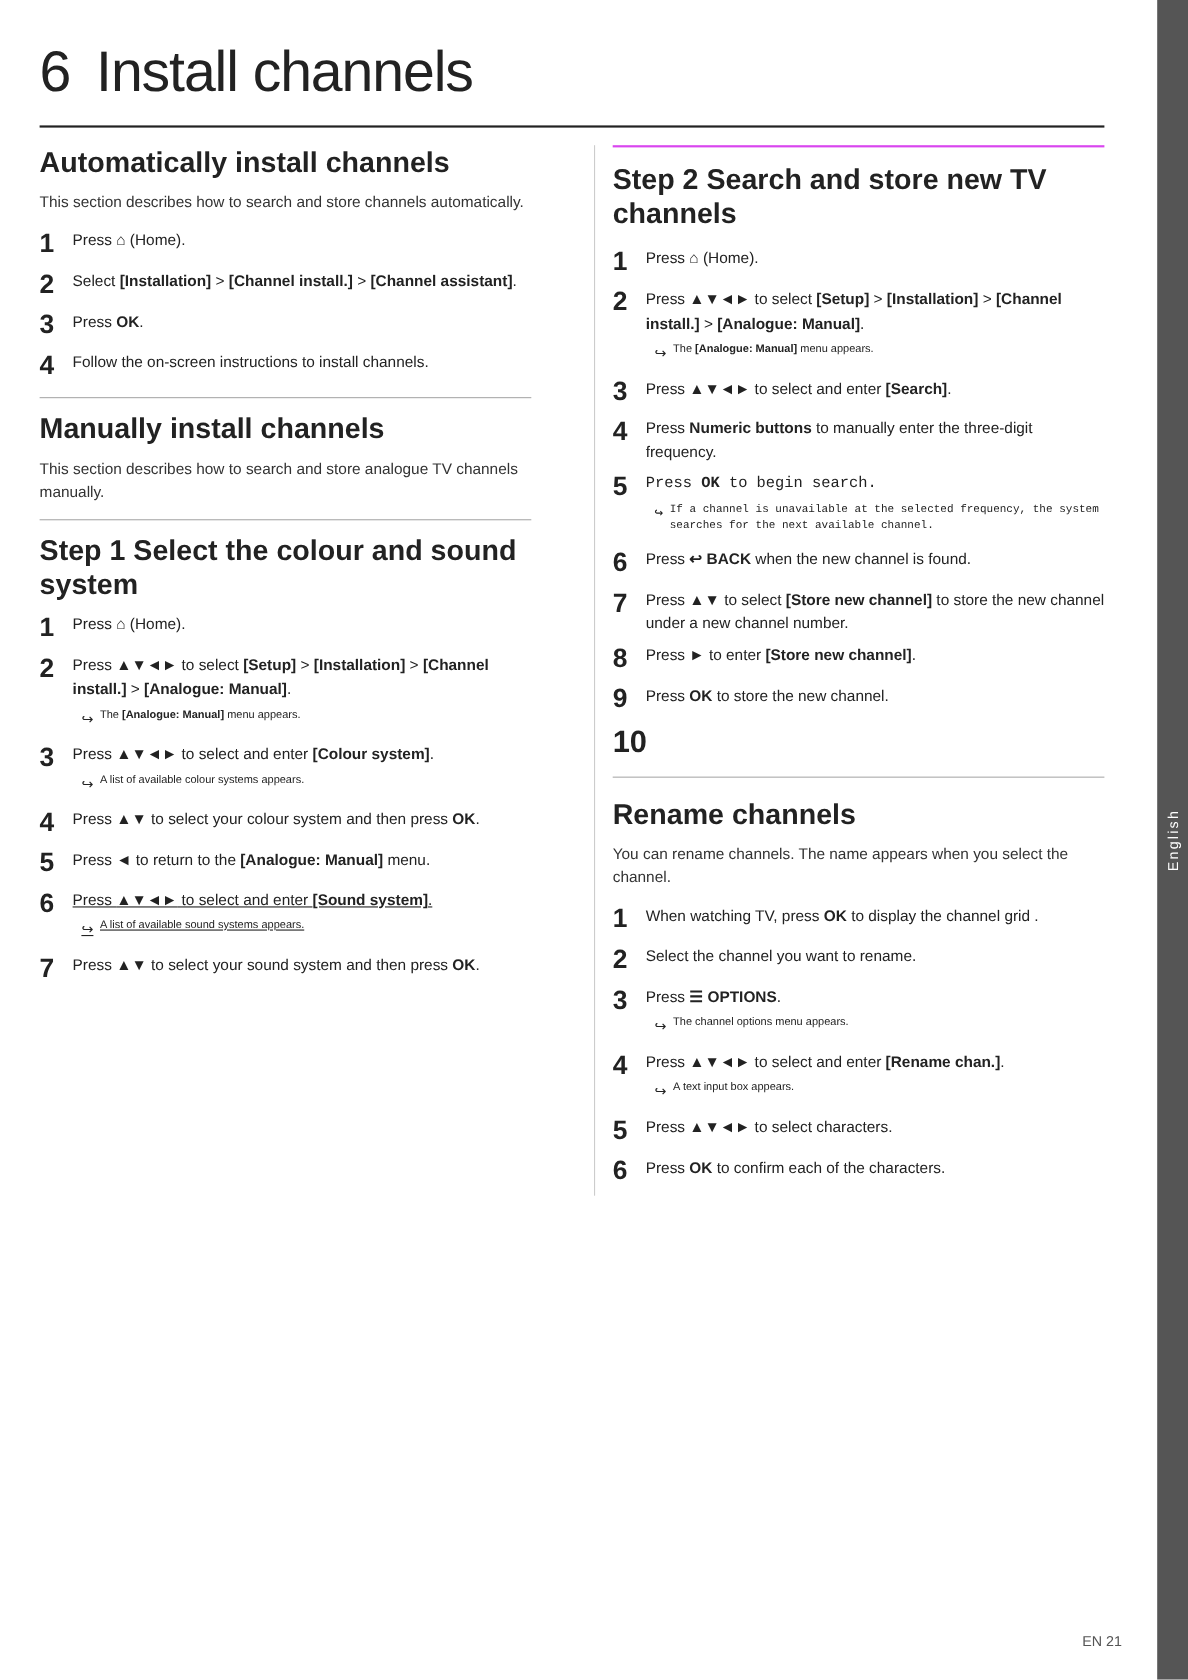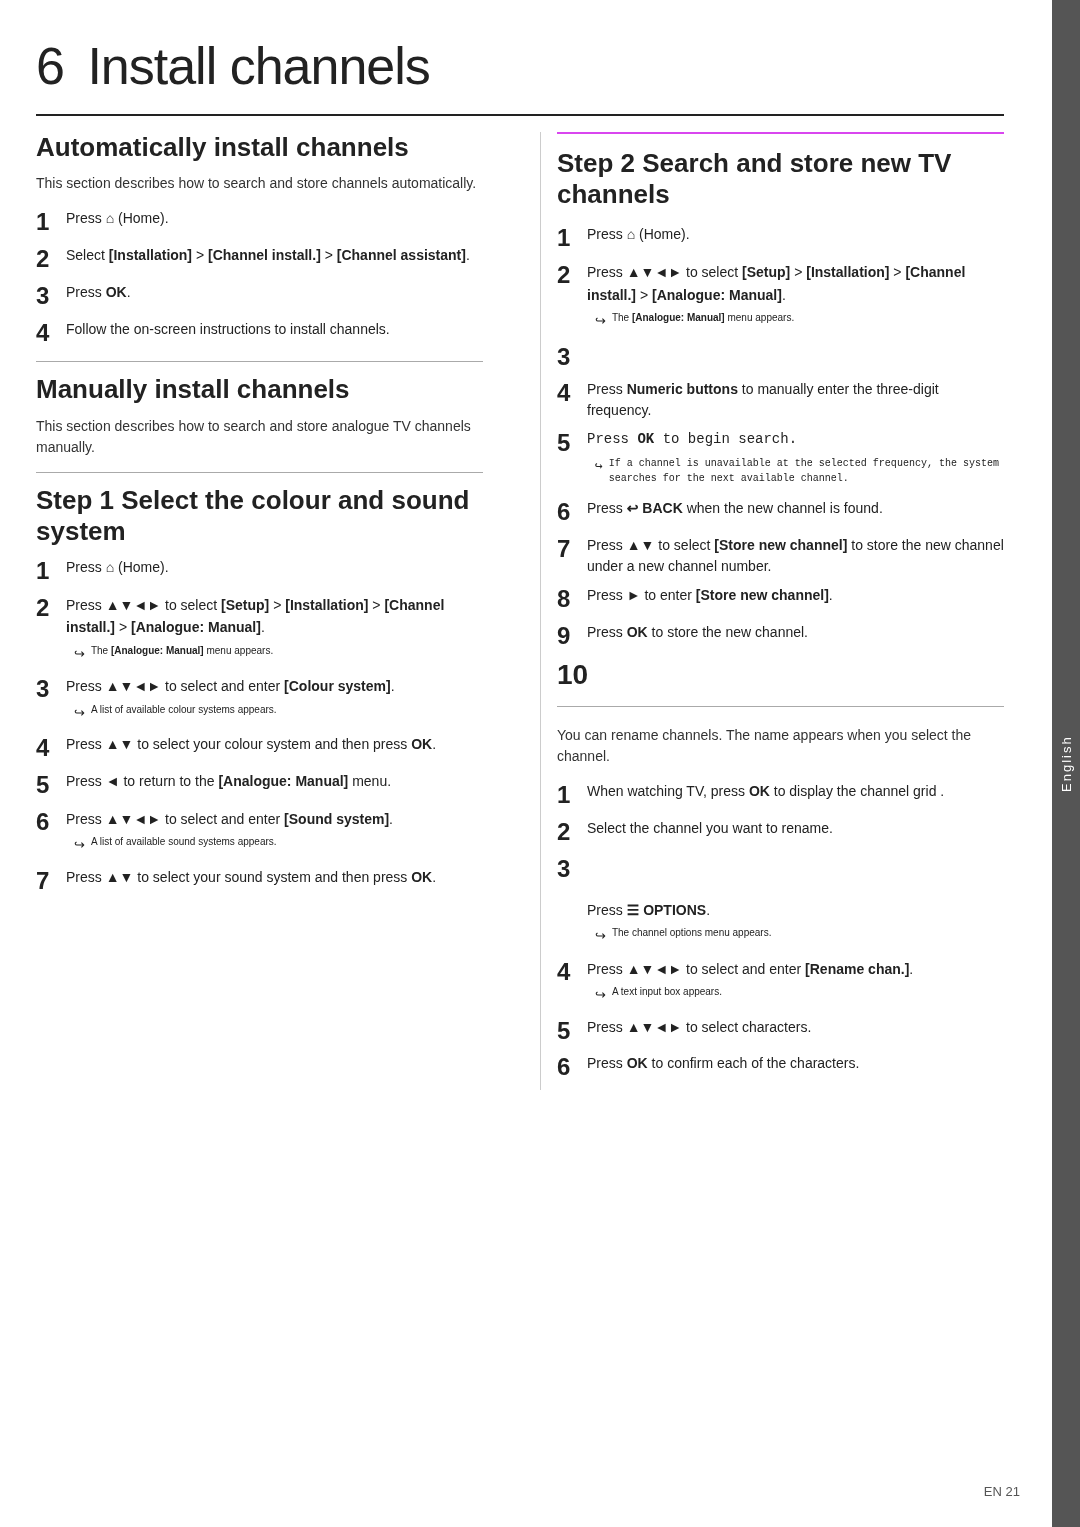--- a/index.html
+++ b/index.html
@@ -269,21 +269,21 @@
           <li class="step-item">
             <span class="step-num large">4</span>
             <span class="step-text">Press <b>▲▼</b> to select your colour system and then press <b>OK</b>.</span>
           </li>
           <li class="step-item">
             <span class="step-num large">5</span>
             <span class="step-text">Press <b>◄</b> to return to the <b>[Analogue: Manual]</b> menu.</span>
           </li>
           <li class="step-item">
             <span class="step-num large">6</span>
-            <div style="flex:1;">
+            <div style="flex:1;text-decoration:underline;">
               <span class="step-text">Press <b>▲▼◄►</b> to select and enter <b>[Sound system]</b>.</span>
               <div class="arrow-note">
                 <span class="arrow-sym">↪</span>
                 <span class="arrow-text">A list of available sound systems appears.</span>
               </div>
             </div>
           </li>
           <li class="step-item">
             <span class="step-num large">7</span>
             <span class="step-text">Press <b>▲▼</b> to select your sound system and then press <b>OK</b>.</span>
@@ -308,20 +308,21 @@
             <div style="flex:1;">
               <span class="step-text">Press <b>▲▼◄►</b> to select <b>[Setup]</b> &gt; <b>[Installation]</b> &gt; <b>[Channel install.]</b> &gt; <b>[Analogue: Manual]</b>.</span>
               <div class="arrow-note">
                 <span class="arrow-sym">↪</span>
                 <span class="arrow-text">The <b>[Analogue: Manual]</b> menu appears.</span>
               </div>
             </div>
           </li>
           <li class="step-item">
             <span class="step-num large">3</span>
+            <span class="step-text">Press <b>▲▼◄►</b> to select and enter <b>[Search]</b>.</span>
           </li>
           <li class="step-item">
             <span class="step-num large">4</span>
             <span class="step-text">Press <b>Numeric buttons</b> to manually enter the three-digit frequency.</span>
           </li>
           <li class="step-item">
             <span class="step-num large">5</span>
             <div style="flex:1;font-family:Liberation Mono, monospace;">
               <span class="step-text">Press <b>OK</b> to begin search.</span>
               <div class="arrow-note">
@@ -347,34 +348,35 @@
             <span class="step-text">Press <b>OK</b> to store the new channel.</span>
           </li>
           <li class="step-item">
             <span class="step-num large" style="font-size:28px;">10</span>
           </li>
         </ol>
 
         <hr class="thin-divider">
 
         <div class="rename-section">
+          <h2 class="section-title">Rename channels</h2>
           <p class="section-desc">You can rename channels. The name appears when you select the channel.</p>
 
           <ol class="step-list">
             <li class="step-item">
               <span class="step-num large">1</span>
               <span class="step-text">When watching TV, press <b>OK</b> to display the channel grid .</span>
             </li>
             <li class="step-item">
               <span class="step-num large">2</span>
               <span class="step-text">Select the channel you want to rename.</span>
             </li>
             <li class="step-item">
               <span class="step-num large">3</span>
-              <div style="flex:1;margin-top:44px;">
+              <div style="flex:1;">
                 <span class="step-text">Press <b>☰ OPTIONS</b>.</span>
                 <div class="arrow-note">
                   <span class="arrow-sym">↪</span>
                   <span class="arrow-text">The channel options menu appears.</span>
                 </div>
               </div>
             </li>
             <li class="step-item">
               <span class="step-num large">4</span>
               <div style="flex:1;">

